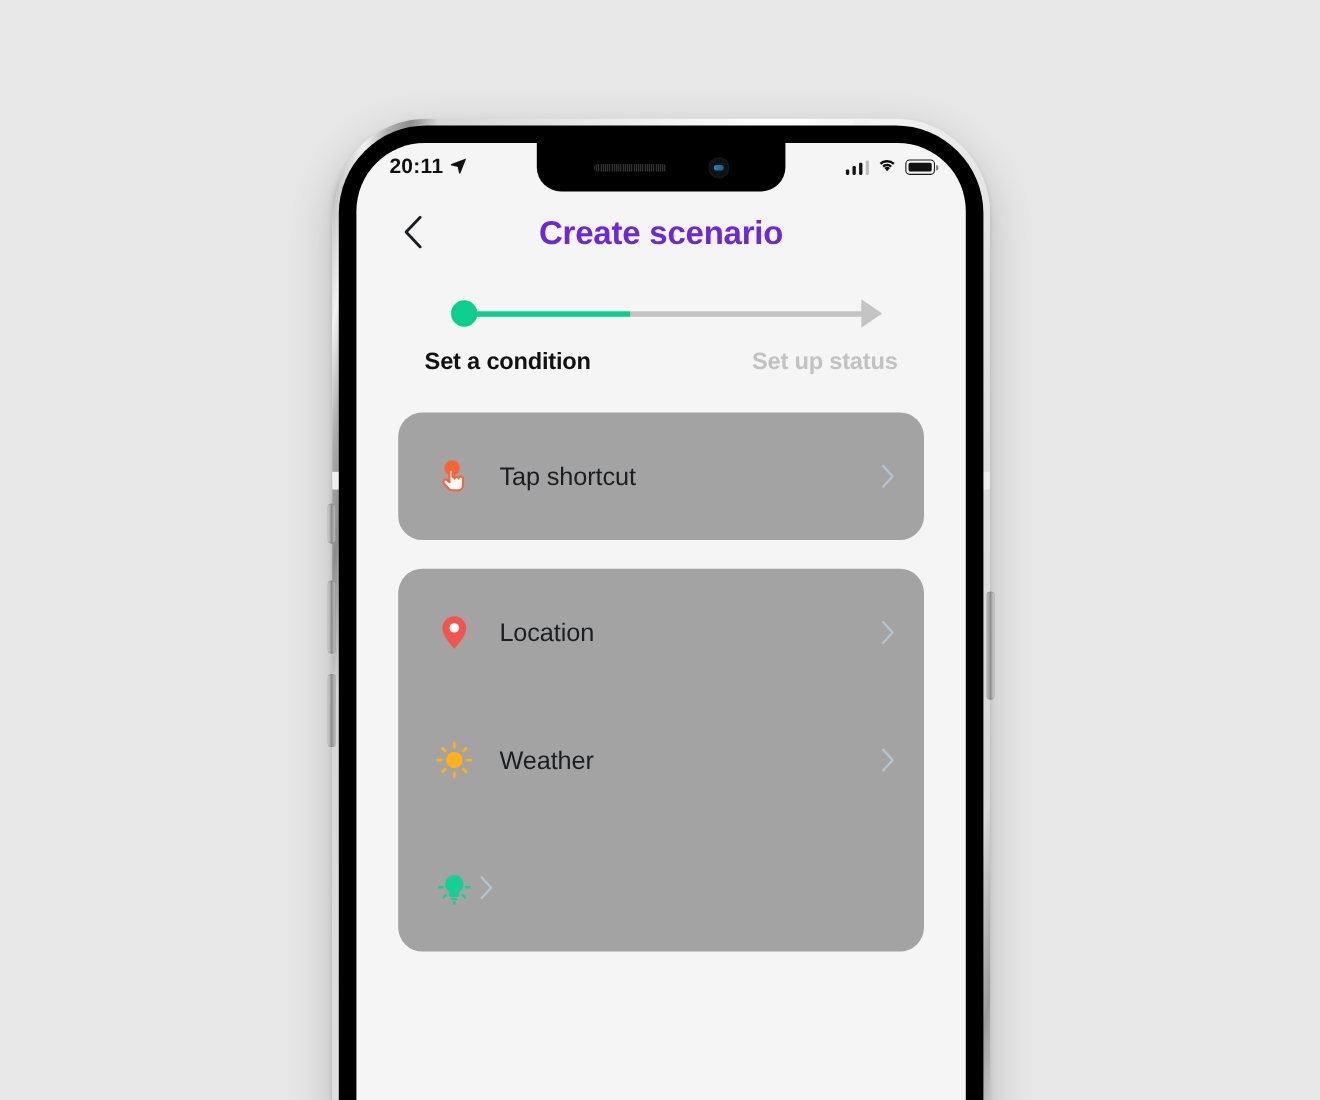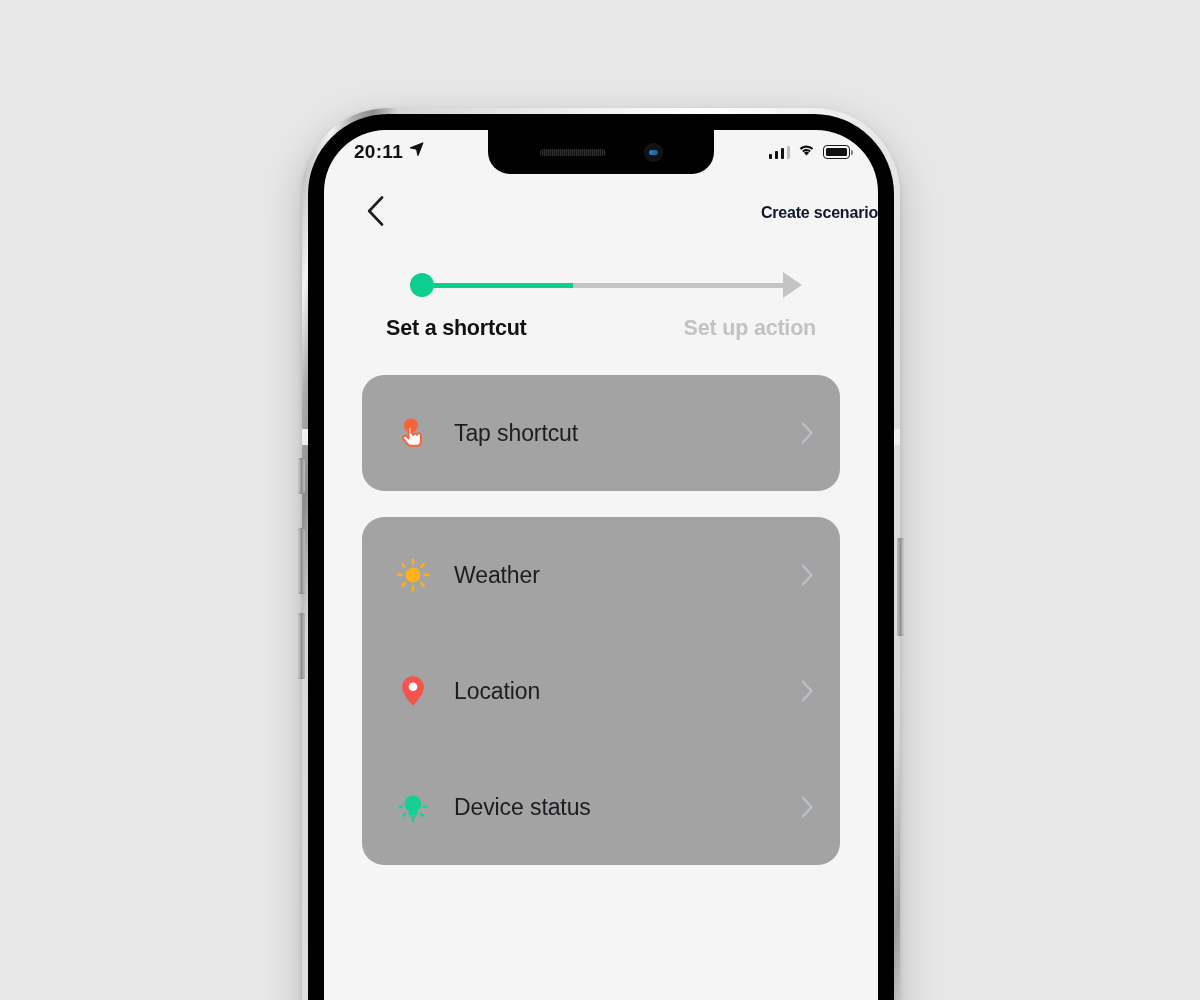--- a/index.html
+++ b/index.html
@@ -100,21 +100,21 @@
     opacity:.95;
   }
 
   
   .statusbar {
     position:relative; height:44px;
     display:flex; align-items:center; justify-content:space-between;
     padding:0 26px 0 30px;
     z-index:20;
   }
-  .sb-left { display:flex; align-items:flex-start; gap:6px; }
+  .sb-left { display:flex; align-items:flex-end; gap:6px; }
   .sb-time { font-size:19px; font-weight:700; color:#111; letter-spacing:.3px; }
   .loc-arrow { display:block; }
   .sb-right { display:flex; align-items:center; gap:7px; padding-right:2px; }
   .bars { display:flex; align-items:flex-end; gap:2.5px; height:13px; }
   .bars i { display:block; width:3.5px; background:#111; border-radius:1px; }
   .bars i:nth-child(1){ height:4.5px; }
   .bars i:nth-child(2){ height:7.5px; }
   .bars i:nth-child(3){ height:10.5px; }
   .bars i:nth-child(4){ height:13px; background:#bfbfbf; }
   .battery {
@@ -132,22 +132,22 @@
 
   .navbar {
     height:78px; display:flex; align-items:center; position:relative;
     padding:0 28px;
   }
   .back-btn {
     width:42px; height:42px; display:flex; align-items:center; justify-content:center;
     cursor:pointer; margin-left:2px;
   }
   .nav-title {
-    position:absolute; left:0; right:0; text-align:right;
-    font-size:16px; font-weight:700; color:#0f172a; letter-spacing:-.2px;
+    position:absolute; left:0; right:0; text-align:center;
+    font-size:30px; font-weight:700; color:#6d28d9; letter-spacing:-.2px;
     pointer-events:none;
   }
 
   
   .stepper { padding:16px 0 0 0; }
   .track-row {
     position:relative; height:34px; margin:0 76px 0 86px;
     display:flex; align-items:center;
   }
   .dot {
@@ -266,22 +266,22 @@
         </div>
 
         <div class="stepper">
           <div class="track-row">
             <span class="dot"></span>
             <span class="line-done" style="width: 36%;"></span>
             <span class="line-rest"></span>
             <span class="arrowhead"></span>
           </div>
           <div class="step-labels">
-            <span class="step-label active">Set a shortcut</span>
-            <span class="step-label inactive">Set up action</span>
+            <span class="step-label active">Set a condition</span>
+            <span class="step-label inactive">Set up status</span>
           </div>
         </div>
 
         <div class="cards">
 
           <div class="card">
             <div class="row">
               <span class="row-icon">
                 <svg width="34" height="34" viewBox="0 0 34 34">
                   <circle cx="15" cy="9.5" r="7" fill="#fa6337"></circle>
@@ -291,20 +291,35 @@
               <span class="row-label">Tap shortcut</span>
               <span class="row-chev">
                 <svg width="13" height="22" viewBox="0 0 13 22">
                   <path d="M1.8 1.5 10.5 11l-8.7 9.5" fill="none" stroke="#b9c2cc" stroke-width="2.1" stroke-linecap="round" stroke-linejoin="round"></path>
                 </svg>
               </span>
             </div>
           </div>
 
           <div class="card multi">
+
+            <div class="row">
+              <span class="row-icon">
+                <svg width="34" height="34" viewBox="0 0 34 34">
+                  <path d="M17 2.2c-6 0-10.8 4.8-10.8 10.8 0 8 10.8 18.8 10.8 18.8S27.8 21 27.8 13C27.8 7 23 2.2 17 2.2z" fill="#f4544c"></path>
+                  <circle cx="17" cy="12.8" r="4.3" fill="#fff"></circle>
+                </svg>
+              </span>
+              <span class="row-label">Location</span>
+              <span class="row-chev">
+                <svg width="13" height="22" viewBox="0 0 13 22">
+                  <path d="M1.8 1.5 10.5 11l-8.7 9.5" fill="none" stroke="#b9c2cc" stroke-width="2.1" stroke-linecap="round" stroke-linejoin="round"></path>
+                </svg>
+              </span>
+            </div>
 
             <div class="row">
               <span class="row-icon">
                 <svg width="34" height="34" viewBox="0 0 34 34">
                   <circle cx="17" cy="17" r="7.4" fill="#ffb115"></circle>
                   <g stroke="#ffb115" stroke-width="2.5" stroke-linecap="round">
                     <line x1="17" y1="1.8" x2="17" y2="5.3"></line>
                     <line x1="17" y1="28.7" x2="17" y2="32.2"></line>
                     <line x1="1.8" y1="17" x2="5.3" y2="17"></line>
                     <line x1="28.7" y1="17" x2="32.2" y2="17"></line>
@@ -316,51 +331,35 @@
                 </svg>
               </span>
               <span class="row-label">Weather</span>
               <span class="row-chev">
                 <svg width="13" height="22" viewBox="0 0 13 22">
                   <path d="M1.8 1.5 10.5 11l-8.7 9.5" fill="none" stroke="#b9c2cc" stroke-width="2.1" stroke-linecap="round" stroke-linejoin="round"></path>
                 </svg>
               </span>
             </div>
 
-            <div class="row">
-              <span class="row-icon">
-                <svg width="34" height="34" viewBox="0 0 34 34">
-                  <path d="M17 2.2c-6 0-10.8 4.8-10.8 10.8 0 8 10.8 18.8 10.8 18.8S27.8 21 27.8 13C27.8 7 23 2.2 17 2.2z" fill="#f4544c"></path>
-                  <circle cx="17" cy="12.8" r="4.3" fill="#fff"></circle>
-                </svg>
-              </span>
-              <span class="row-label">Location</span>
-              <span class="row-chev">
-                <svg width="13" height="22" viewBox="0 0 13 22">
-                  <path d="M1.8 1.5 10.5 11l-8.7 9.5" fill="none" stroke="#b9c2cc" stroke-width="2.1" stroke-linecap="round" stroke-linejoin="round"></path>
-                </svg>
-              </span>
-            </div>
-
 
             <div class="row">
               <span class="row-icon">
                 <svg width="34" height="34" viewBox="0 0 34 34">
                   <path d="M17 5.5a8.3 8.3 0 0 0-4.6 15.2v3.1a1.6 1.6 0 0 0 1.6 1.6h6a1.6 1.6 0 0 0 1.6-1.6v-3.1A8.3 8.3 0 0 0 17 5.5z" fill="#17cf94"></path>
                   <rect x="14.3" y="26.2" width="5.4" height="2.3" rx="1.1" fill="#17cf94"></rect>
                   <g stroke="#17cf94" stroke-width="2.2" stroke-linecap="round">
                     <line x1="3.2" y1="16.6" x2="6.3" y2="16.6"></line>
                     <line x1="27.7" y1="16.6" x2="30.8" y2="16.6"></line>
                     <line x1="7.1" y1="25.9" x2="9.3" y2="23.7"></line>
                     <line x1="24.7" y1="23.7" x2="26.9" y2="25.9"></line>
                     <line x1="17" y1="29.9" x2="17" y2="31.6"></line>
                   </g>
                 </svg>
               </span>
-              <span class="row-label">Device status</span>
               <span class="row-chev">
                 <svg width="13" height="22" viewBox="0 0 13 22">
                   <path d="M1.8 1.5 10.5 11l-8.7 9.5" fill="none" stroke="#b9c2cc" stroke-width="2.1" stroke-linecap="round" stroke-linejoin="round"></path>
                 </svg>
               </span>
             </div>
 
           </div>
         </div>
       </div>

